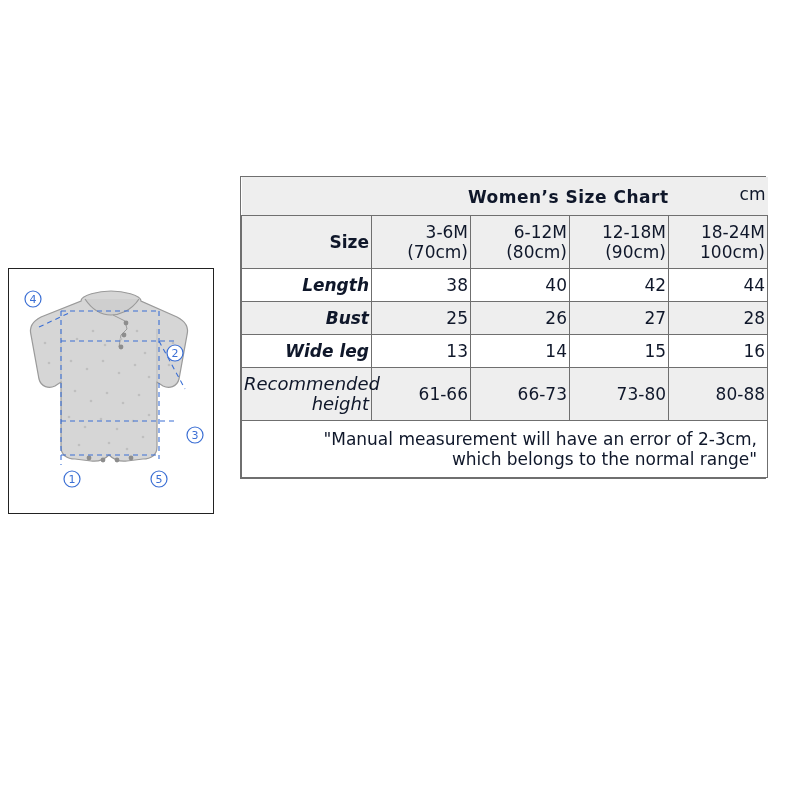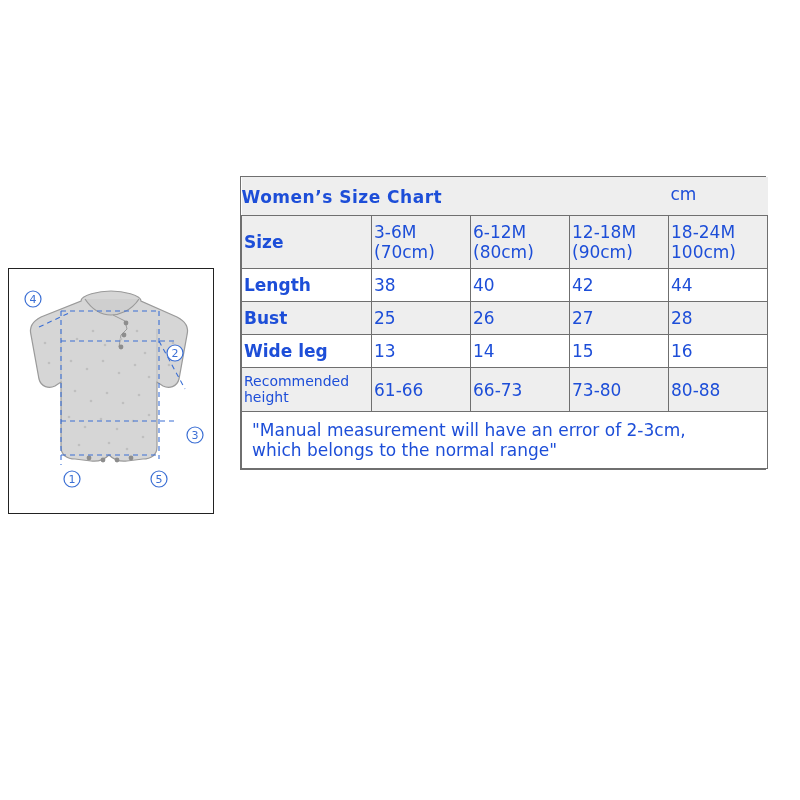--- a/index.html
+++ b/index.html
@@ -38,23 +38,23 @@
     box-sizing: border-box;
     background: #ffffff;
   }
   table.chart {
     border-collapse: collapse;
     width: 100%;
     table-layout: fixed;
   }
   table.chart td {
     border: 1px solid #6f6f6f;
-    text-align: left;
+    text-align: right;
     vertical-align: middle;
-    color: #1d4ed8;
+    color: #0f172a;
     font-size: 17px;
     padding: 6px 2px;
     line-height: 1.18;
   }
   .title-cell {
     border: none !important;
     background: #eeeeee;
     font-size: 25px;
     font-weight: bold;
     letter-spacing: 0.5px;
@@ -77,23 +77,24 @@
     font-size: 19px;
     font-weight: bold;
   }
   .hdr-size {
     font-size: 16px;
     font-weight: normal;
   }
   .rowlabel {
     font-size: 18px;
     font-weight: bold;
+    font-style: italic;
   }
   .rowlabel.small {
-    font-size: 14px;
+    font-size: 18px;
     font-weight: normal;
     line-height: 1.1;
   }
   .value {
     font-size: 18px;
   }
   .note-cell {
     font-size: 15px;
     line-height: 1.35;
     padding: 8px 10px !important;

